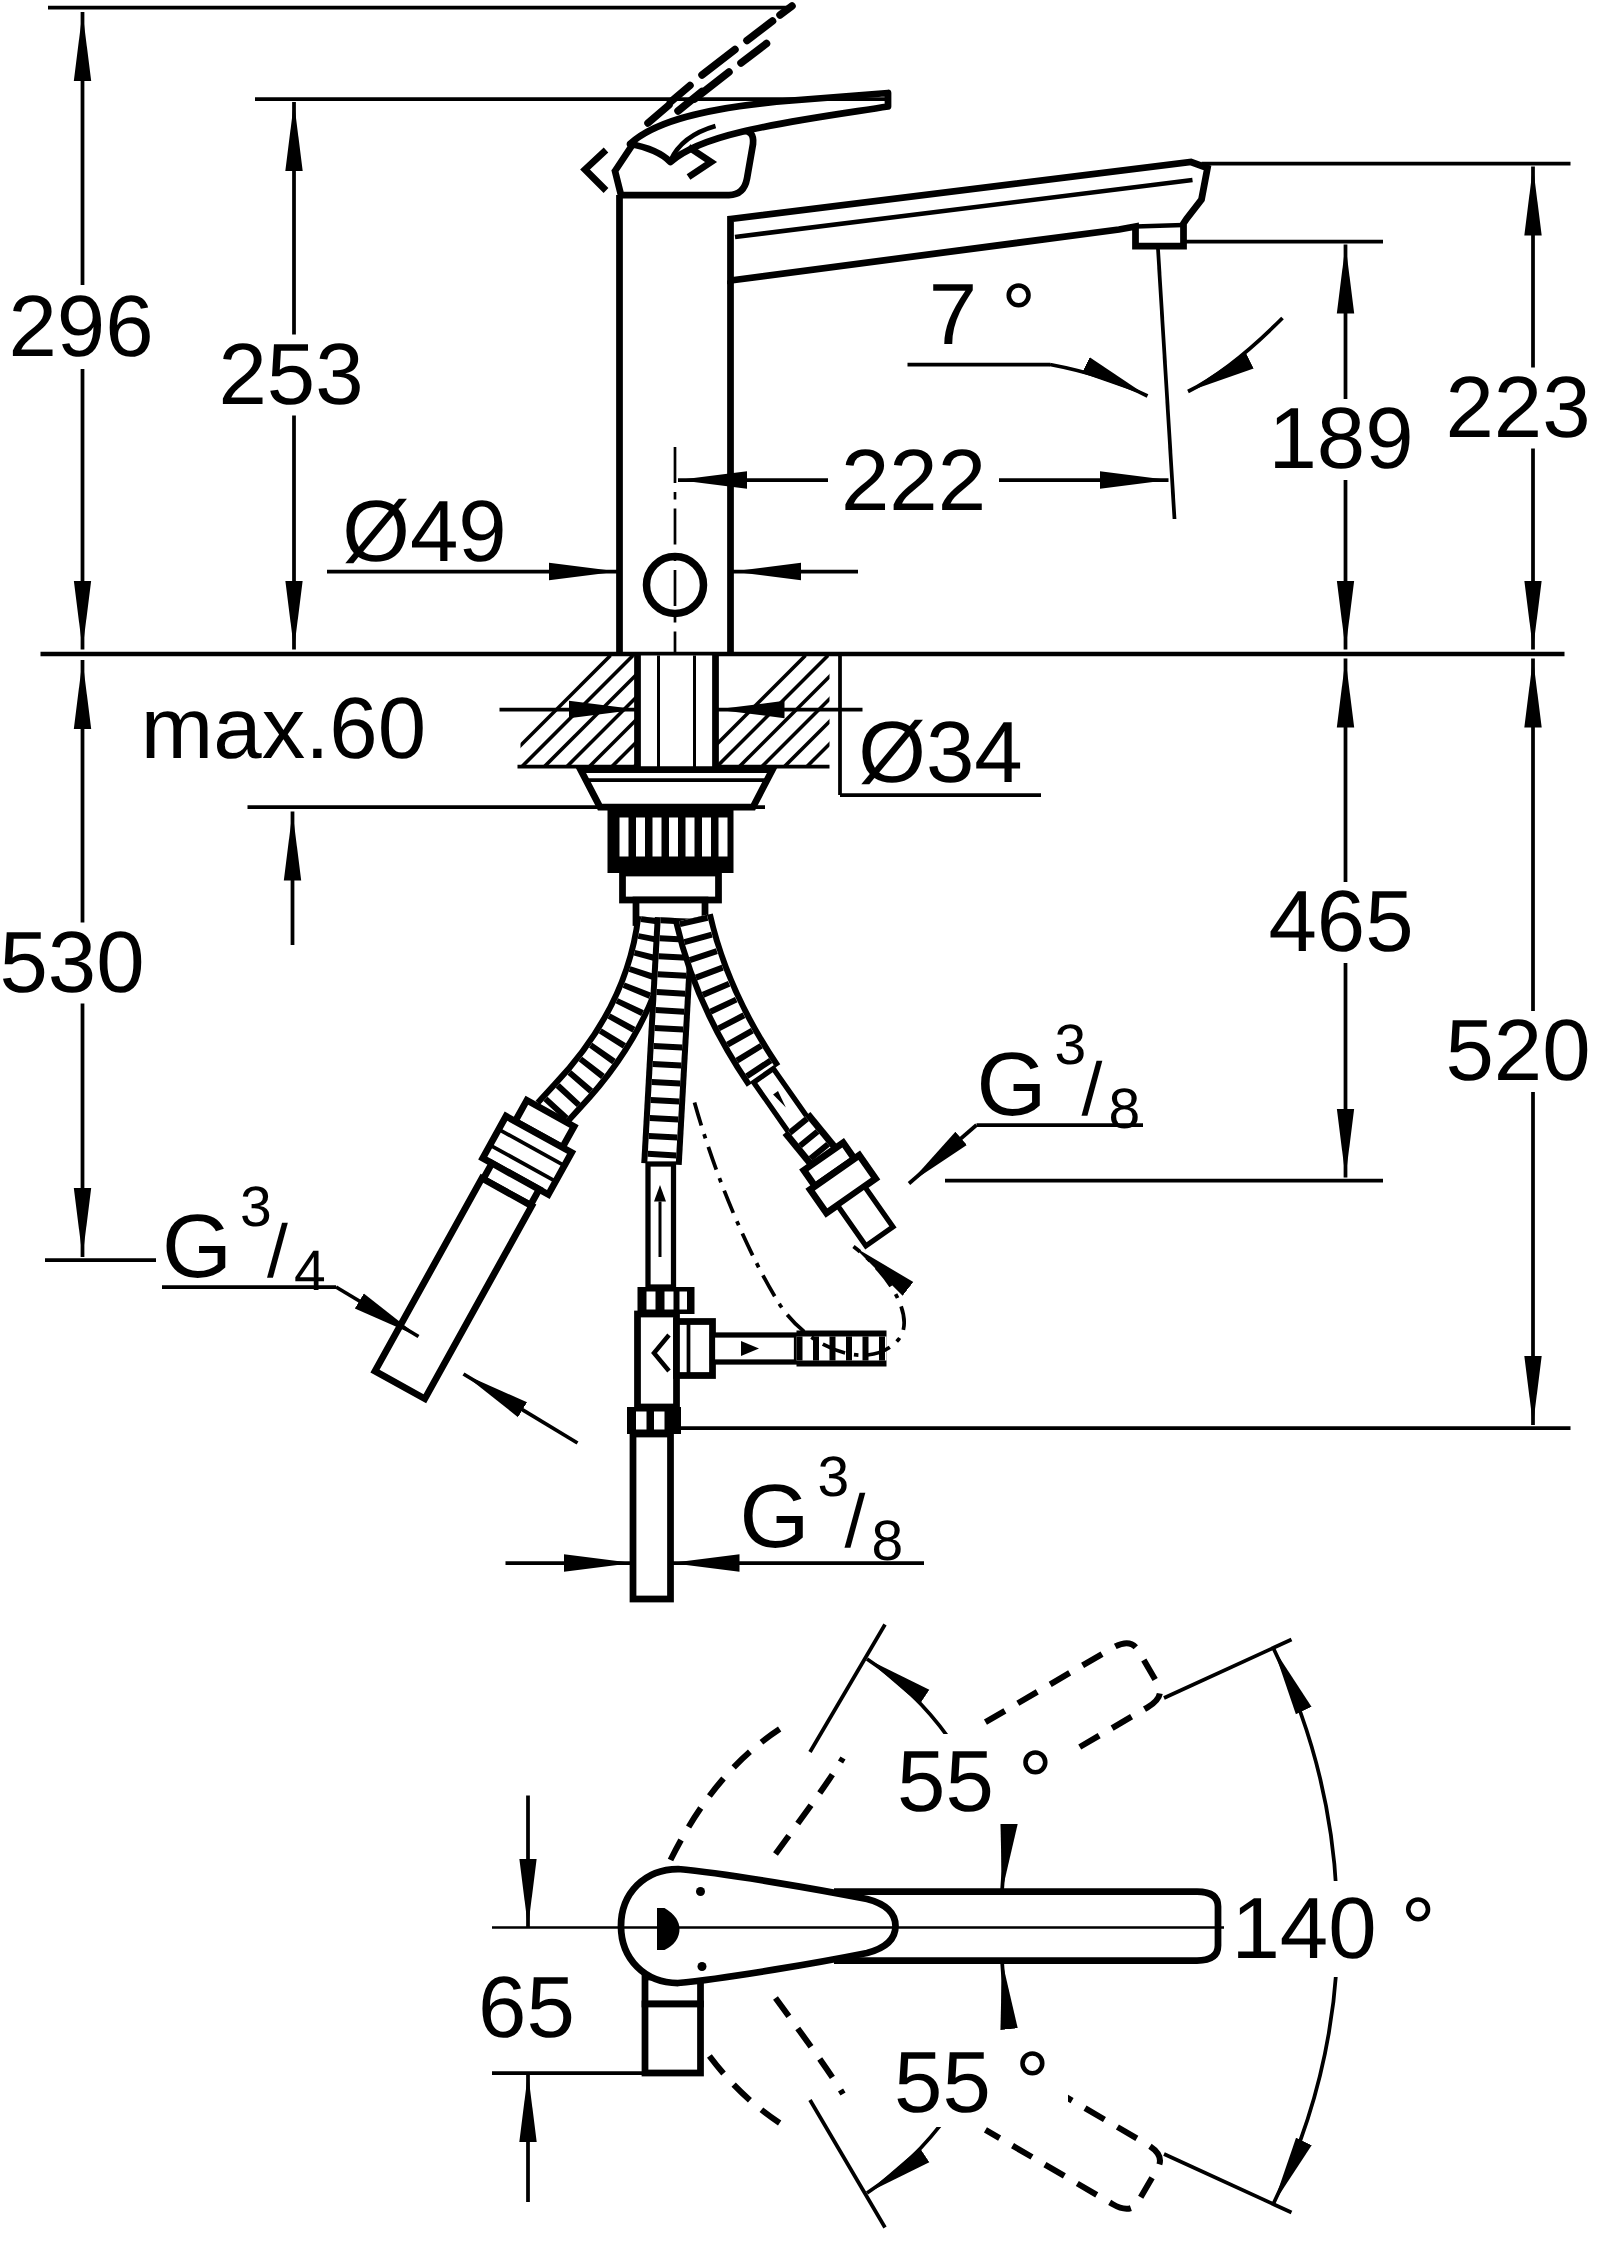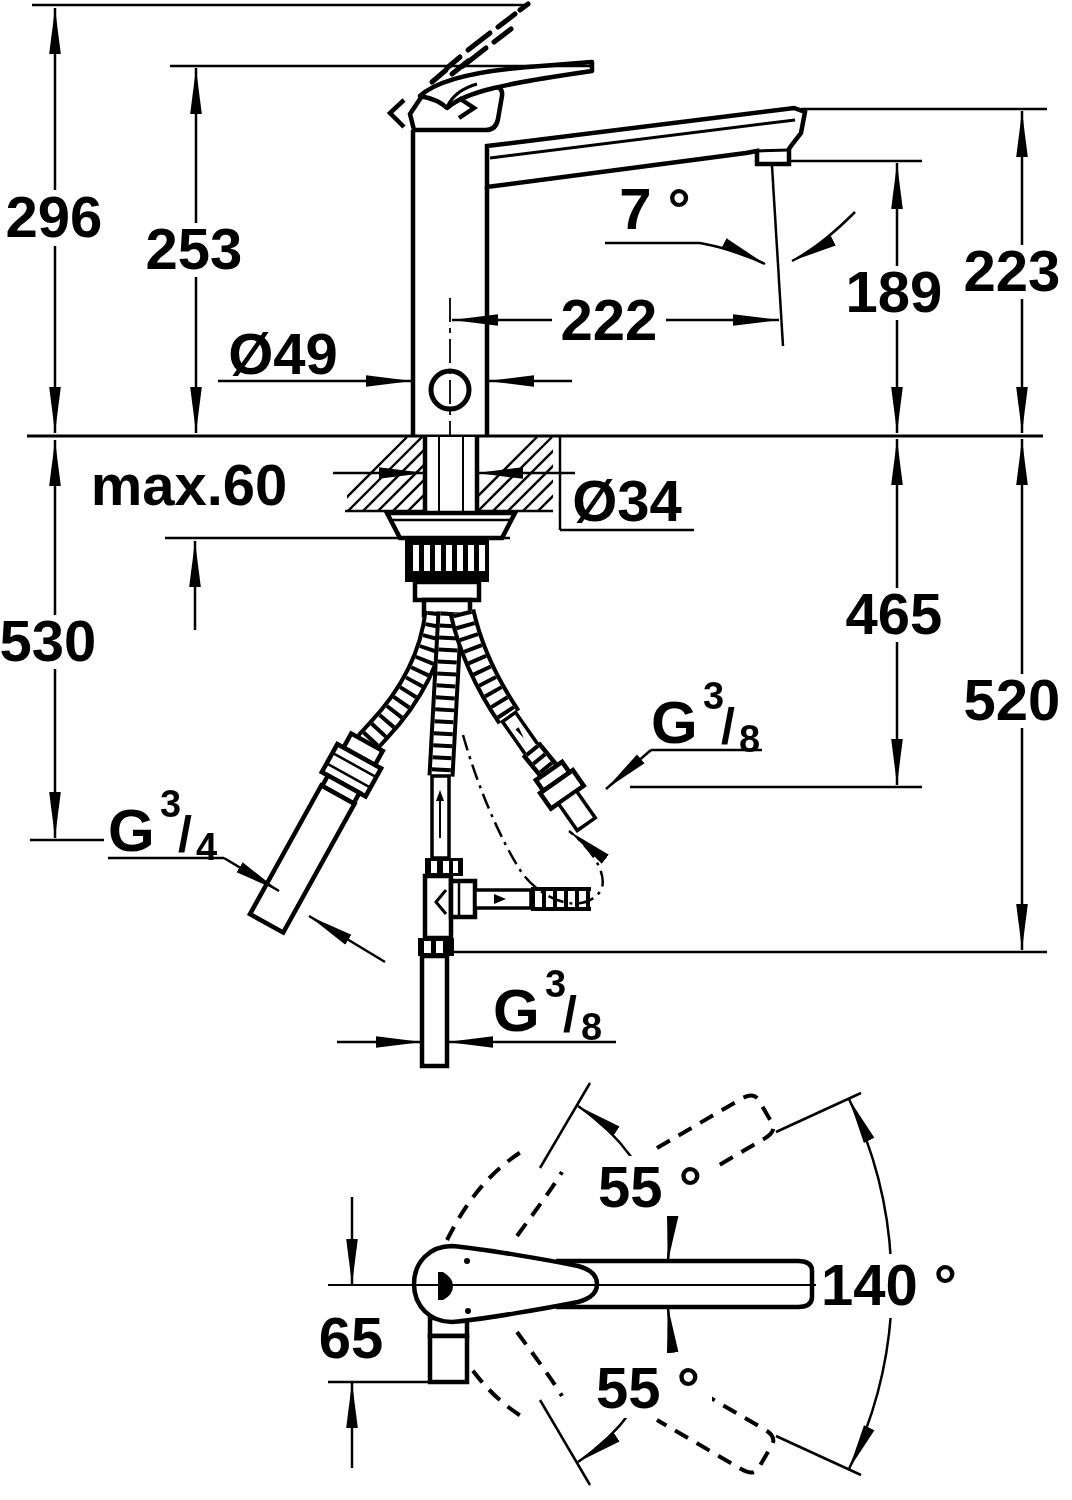--- a/index.html
+++ b/index.html
@@ -1,16 +1,16 @@
 <!DOCTYPE html>
 <html><head>
 <meta charset="utf-8">
 <style>
   html,body{margin:0;padding:0;background:#fff;}
-  .stage{width:1072px;height:1500px;position:relative;background:#fff;overflow:hidden;font-weight:bold;}
+  .stage{width:1072px;height:1500px;position:relative;background:#fff;overflow:hidden;}
   svg{display:block;}
   text{font-family:"Liberation Sans","DejaVu Sans",sans-serif;fill:#000;}
   .dim{font-size:58px;}
   .dimS{font-size:38px;}
   .slash{font-size:50px;}
   .big{font-size:60px;}
   .ln{stroke:#000;stroke-width:2.5;fill:none;}
   .thin{stroke:#000;stroke-width:1.8;fill:none;}
   .part{stroke:#000;stroke-width:4.5;fill:#fff;}
   .part3{stroke:#000;stroke-width:3.5;fill:#fff;}

